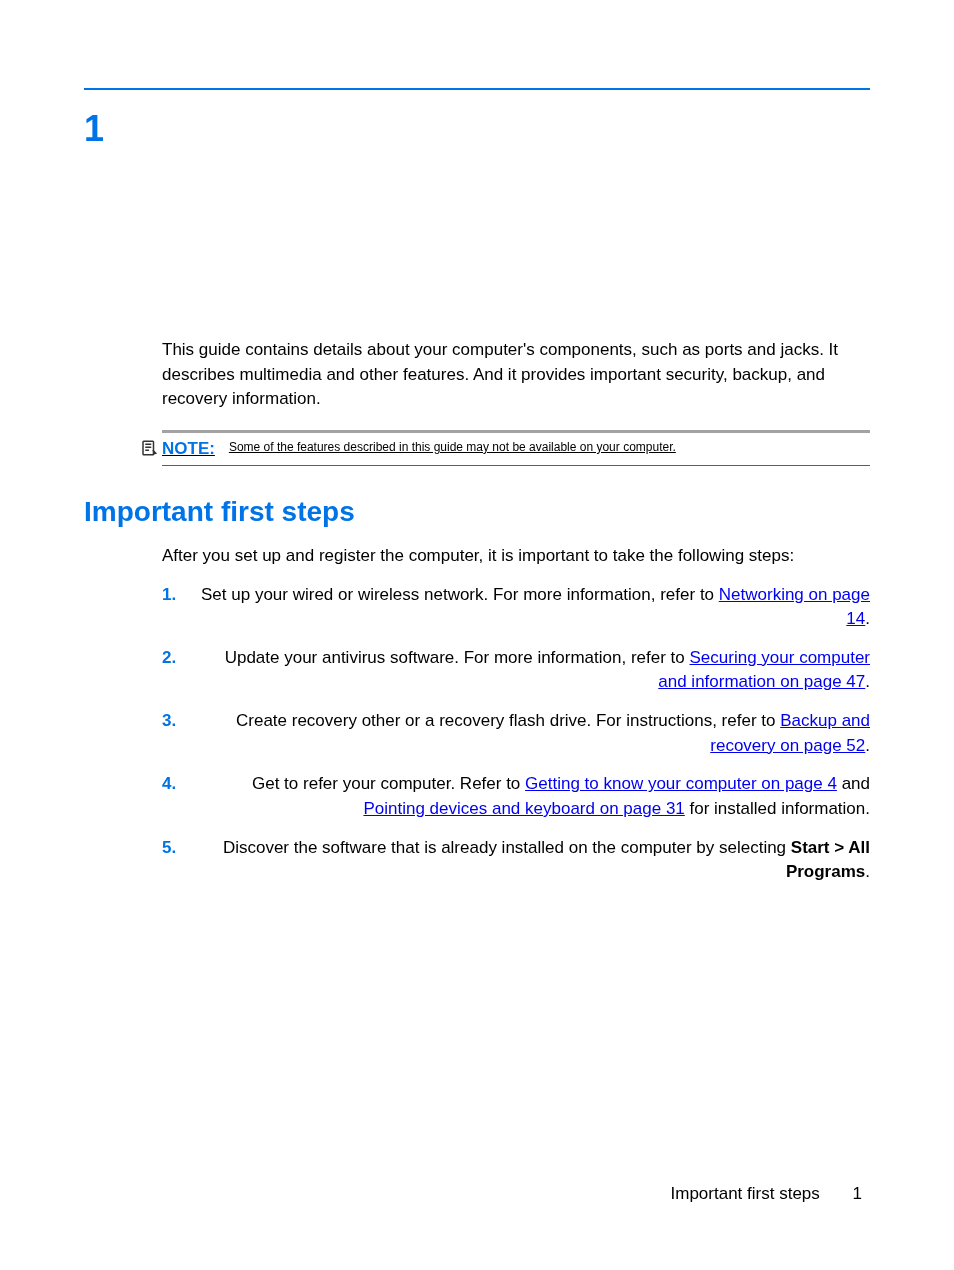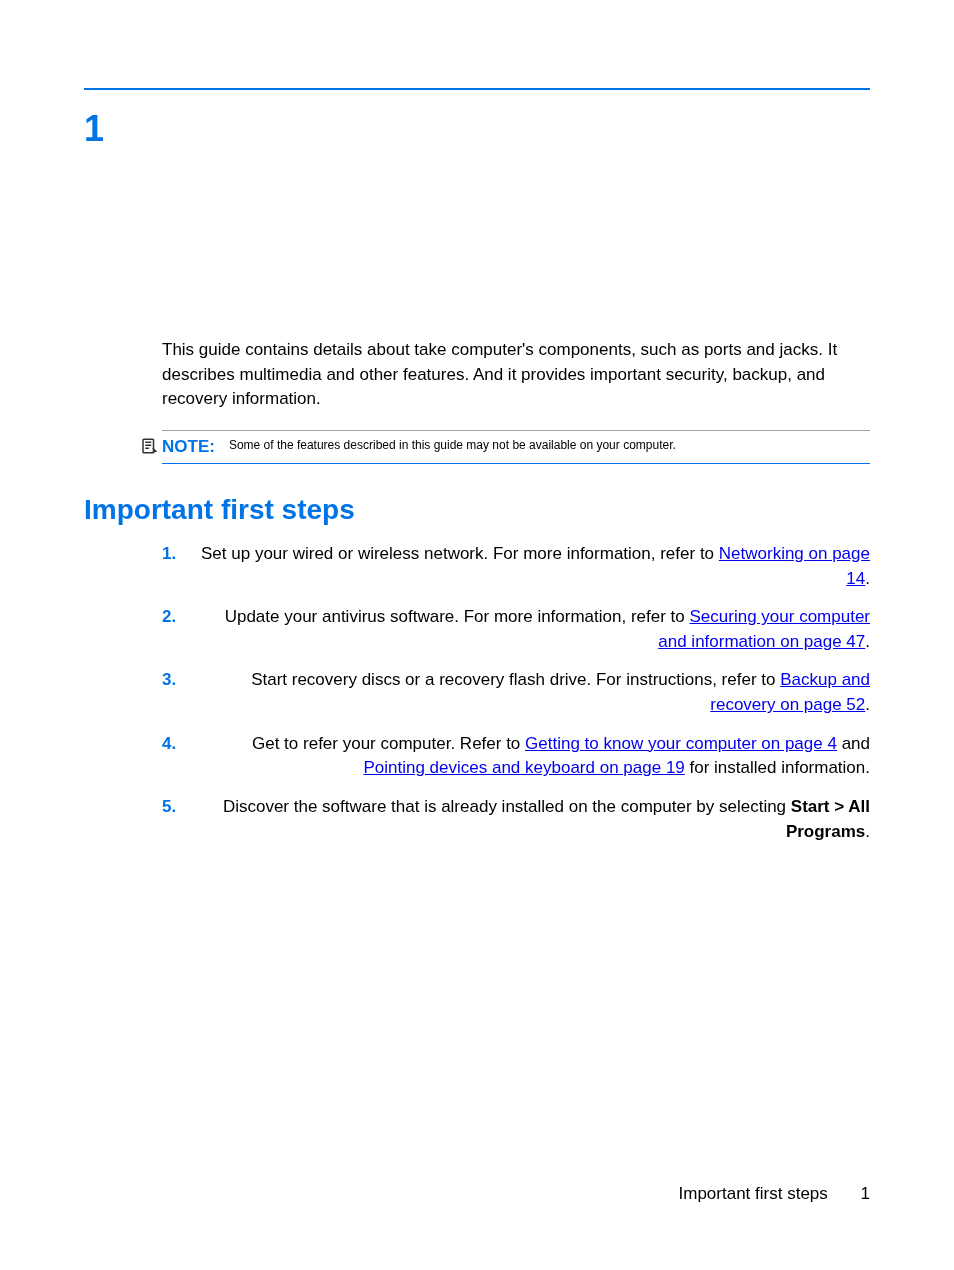--- a/index.html
+++ b/index.html
@@ -2,86 +2,87 @@
 <html><head>
   <meta charset="utf-8">
   <style>
     * { box-sizing: border-box; margin: 0; padding: 0; }
     html, body { width: 954px; background: #fff; font-family: Arial, Helvetica, sans-serif; color: #000; }
     .page { width: 954px; height: 1270px; position: relative; padding: 88px 84px 0 84px; }
     .rule { border-top: 2px solid #0073e6; margin-bottom: 18px; }
     .chapter-title { font-size: 36px; font-weight: bold; color: #0073e6; display: flex; }
     .chapter-num { display: inline-block; min-width: 72px; }
     .intro-para { font-size: 17px; line-height: 1.45; margin: 188px 0 18px 78px; }
-    .note-box { border-top: 1px solid #a3a3a3; border-bottom: 1px solid #0073e6; padding: 6px 0 6px 0; margin: 0 0 30px 78px; display: flex; align-items: flex-start; }
+    .note-box { border-top: 3px solid #a3a3a3; border-bottom: 1px solid #0073e6; padding: 6px 0 6px 0; margin: 0 0 30px 78px; display: flex; align-items: flex-start; text-decoration: underline; }
     .note-icon { width: 26px; flex: 0 0 26px; margin-left: -26px; display: flex; align-items: center; justify-content: center; }
     .note-label { color: #0073e6; font-weight: bold; font-size: 17px; margin-right: 14px; }
     .note-text { font-size: 12px; line-height: 1.45; }
     .section-title { font-size: 28px; font-weight: bold; color: #0073e6; margin: 0 0 16px 0; }
     .after-para { font-size: 17px; line-height: 1.45; margin: 0 0 14px 78px; }
     ol.steps { list-style: none; margin: 0 0 0 78px; }
     ol.steps li { display: flex; margin-bottom: 14px; font-size: 17px; line-height: 1.45; }
     .step-num { color: #0073e6; font-weight: bold; min-width: 34px; flex: 0 0 34px; }
     .step-body { flex: 1; text-align: right; }
     a.xref { color: #0000ee; text-decoration: underline; cursor: pointer; }
     .bold { font-weight: bold; }
-    .footer { position: absolute; bottom: 66px; right: 84px; font-size: 17px; }
+    .footer { position: absolute; bottom: 66px; right: 92px; font-size: 17px; }
     .footer .pn { margin-left: 28px; }
   </style>
 </head>
 <body>
 
 <div class="page">
 
   <div class="rule"></div>
 
   <h1 class="chapter-title">
     <span class="chapter-num">1</span>
   </h1>
 
-  <p class="intro-para">This guide contains details about take computer's components, such as ports and jacks. It describes multimedia and other features. And it provides important security, backup, and recovery information.</p>
+  <p class="intro-para">This guide contains details about your computer's components, such as ports and jacks. It describes multimedia and other features. And it provides important security, backup, and recovery information.</p>
 
   <div class="note-box">
     <span class="note-icon">
       <svg width="18" height="18" viewBox="0 0 24 24" fill="none" stroke="#333" stroke-width="2">
         <rect x="4" y="3" width="14" height="18" rx="1"></rect>
         <path d="M7 7h8M7 11h8M7 15h5"></path>
         <path d="M17 15l4 4-3 1 1-3-2-2z" fill="#333"></path>
       </svg>
     </span>
     <span class="note-label">NOTE:</span>
     <span class="note-text">Some of the features described in this guide may not be available on your computer.</span>
   </div>
 
   <h2 class="section-title">Important first steps</h2>
 
+  <p class="after-para">After you set up and register the computer, it is important to take the following steps:</p>
 
   <ol class="steps">
     <li>
       <span class="step-num">1.</span>
       <span class="step-body">
         <span>Set up your wired or wireless network. For more information, refer to </span><a class="xref">Networking on page 14</a><span>.</span>
       </span>
     </li>
     <li>
       <span class="step-num">2.</span>
       <span class="step-body">
         <span>Update your antivirus software. For more information, refer to </span><a class="xref">Securing your computer and information on page 47</a><span>.</span>
       </span>
     </li>
     <li>
       <span class="step-num">3.</span>
       <span class="step-body">
-        <span>Start recovery discs or a recovery flash drive. For instructions, refer to </span><a class="xref">Backup and recovery on page 52</a><span>.</span>
+        <span>Create recovery other or a recovery flash drive. For instructions, refer to </span><a class="xref">Backup and recovery on page 52</a><span>.</span>
       </span>
     </li>
     <li>
       <span class="step-num">4.</span>
       <span class="step-body">
-        <span>Get to refer your computer. Refer to </span><a class="xref">Getting to know your computer on page 4</a><span> and </span><a class="xref">Pointing devices and keyboard on page 19</a><span> for installed information.</span>
+        <span>Get to refer your computer. Refer to </span><a class="xref">Getting to know your computer on page 4</a><span> and </span><a class="xref">Pointing devices and keyboard on page 31</a><span> for installed information.</span>
       </span>
     </li>
     <li>
       <span class="step-num">5.</span>
       <span class="step-body">
         <span>Discover the software that is already installed on the computer by selecting </span><span class="bold">Start &gt; All Programs</span><span>.</span>
       </span>
     </li>
   </ol>
 

